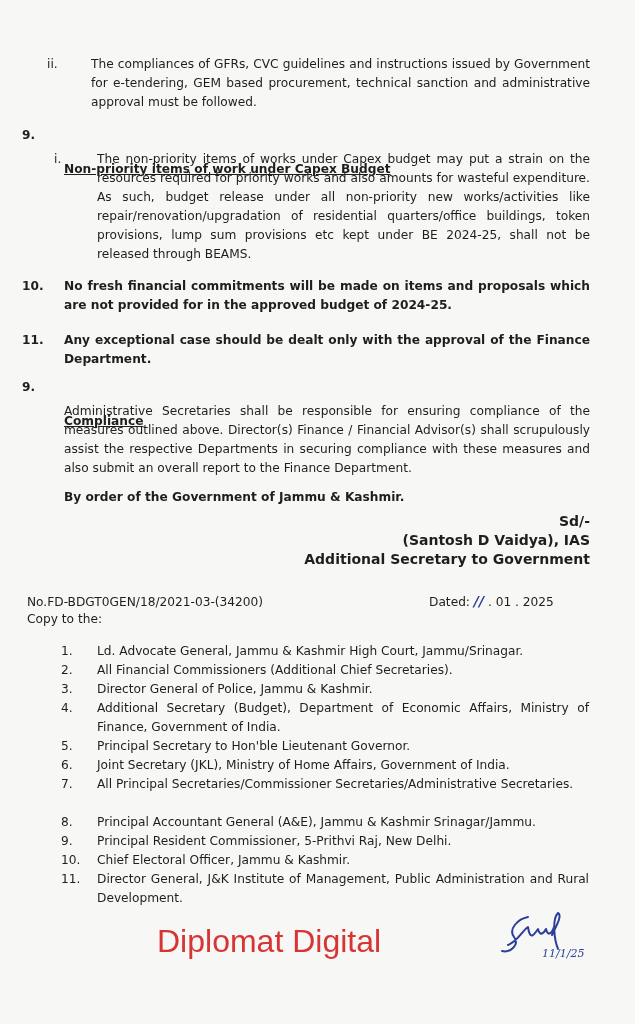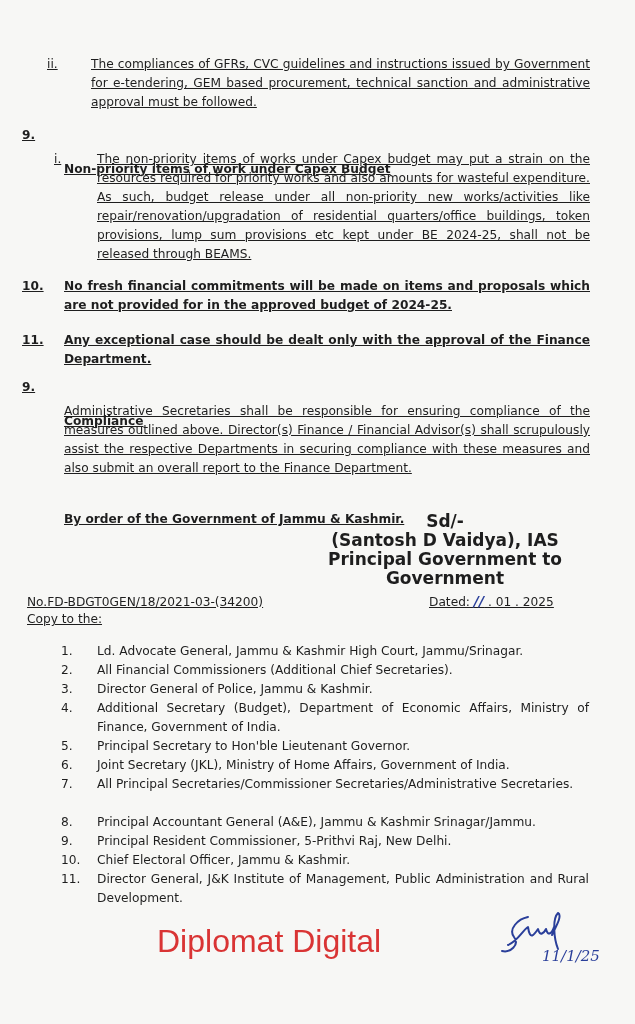--- a/index.html
+++ b/index.html
@@ -4,25 +4,25 @@
 <style>
   html, body { margin:0; padding:0; }
   body {
     width:635px; height:1024px; overflow:hidden;
     background:#f7f7f5;
     font-family:"DejaVu Sans", sans-serif;
     color:#1e1e1e;
     position:relative;
   }
   .abs { position:absolute; }
-  .t { font-size:12.2px; line-height:19px;text-decoration:underline; }
+  .t { font-size:12.2px; line-height:19px; }
   .just { text-align:justify; text-align-last:left; }
   .b { font-weight:bold; }
   .u { text-decoration:underline;margin-top:34px; }
-  .sig-block { text-align:center; font-weight:bold; font-size:17px; line-height:19px; }
+  .sig-block { text-align:right; font-weight:bold; font-size:14px; line-height:19px; }
   .copy-item { position:absolute; left:0; width:100%; }
   .copy-num { position:absolute; left:61px; }
   .copy-text { position:absolute; left:97px; width:492px; }
   .watermark { color:#d93434; font-size:32px; font-family:"Liberation Sans", sans-serif; }
 </style>
 </head>
 <body>
 
 <div class="abs t" style="left:47px; top:55px;">ii.</div>
 <div class="abs t just" style="left:91px; top:55px; width:499px;">The compliances of GFRs, CVC guidelines and instructions issued by Government for e-tendering, GEM based procurement, technical sanction and administrative approval must be followed.</div>
@@ -35,26 +35,26 @@
 <div class="abs t b" style="left:22px; top:277px;">10.</div>
 <div class="abs t b just" style="left:64px; top:277px; width:526px;">No fresh financial commitments will be made on items and proposals which are not provided for in the approved budget of 2024-25.</div>
 
 <div class="abs t b" style="left:22px; top:331px;">11.</div>
 <div class="abs t b just" style="left:64px; top:331px; width:526px;">Any exceptional case should be dealt only with the approval of the Finance Department.</div>
 
 <div class="abs t b" style="left:22px; top:378px;">9.</div>
 <div class="abs t b u" style="left:64px; top:378px;">Compliance</div>
 <div class="abs t just" style="left:64px; top:402px; width:526px;">Administrative Secretaries shall be responsible for ensuring compliance of the measures outlined above. Director(s) Finance / Financial Advisor(s) shall scrupulously assist the respective Departments in securing compliance with these measures and also submit an overall report to the Finance Department.</div>
 
-<div class="abs t b" style="left:64px; top:510px;">By order of the Government of Jammu &amp; Kashmir.</div>
+<div class="abs t b" style="left:64px; top:488px;">By order of the Government of Jammu &amp; Kashmir.</div>
 
 <div class="abs sig-block" style="left:300px; top:512px; width:290px;">
   <div>Sd/-</div>
   <div>(Santosh D Vaidya), IAS</div>
-  <div>Principal Government to Government</div>
+  <div>Additional Secretary to Government</div>
 </div>
 
 <div class="abs t" style="left:27px; top:593px;">No.FD-BDGT0GEN/18/2021-03-(34200)</div>
 <div class="abs t" style="left:429px; top:592px;">
   <span>Dated:</span>
   <span style="color:#2a3f9a; font-style:italic; font-weight:bold; font-size:14px;">//</span>
   <span>. 01 . 2025</span>
 </div>
 
 <div class="abs t" style="left:27px; top:610px;">Copy to the:</div>
@@ -105,14 +105,14 @@
     <span class="copy-text just">Director General, J&amp;K Institute of Management, Public Administration and Rural Development.</span>
   </div>
 </div>
 
 <div class="abs watermark" style="left:157px; top:923px;">Diplomat Digital</div>
 
 <div class="abs" style="left:500px; top:905px; width:120px; height:70px;">
   <svg width="120" height="70" viewBox="0 0 120 70">
     <path d="M28 12 C18 14 8 24 14 32 C20 40 10 48 2 46 M8 40 C18 36 22 26 28 22 C30 36 34 30 38 24 C40 32 44 28 46 24 C48 32 52 28 54 22 M52 30 C58 18 62 10 58 8 C52 14 54 34 58 44" fill="none" stroke="#2a3f9a" stroke-width="2" stroke-linecap="round" stroke-linejoin="round"></path>
   </svg>
-  <div style="position:absolute; left:42px; top:42px; color:#2a3f9a; font-family:'DejaVu Serif', serif; font-style:italic; font-size:15px;">11/1/25</div>
+  <div style="position:absolute; left:42px; top:42px; color:#2a3f9a; font-family:'DejaVu Serif', serif; font-style:italic; font-size:11px;">11/1/25</div>
 </div>
 
 </body></html>

